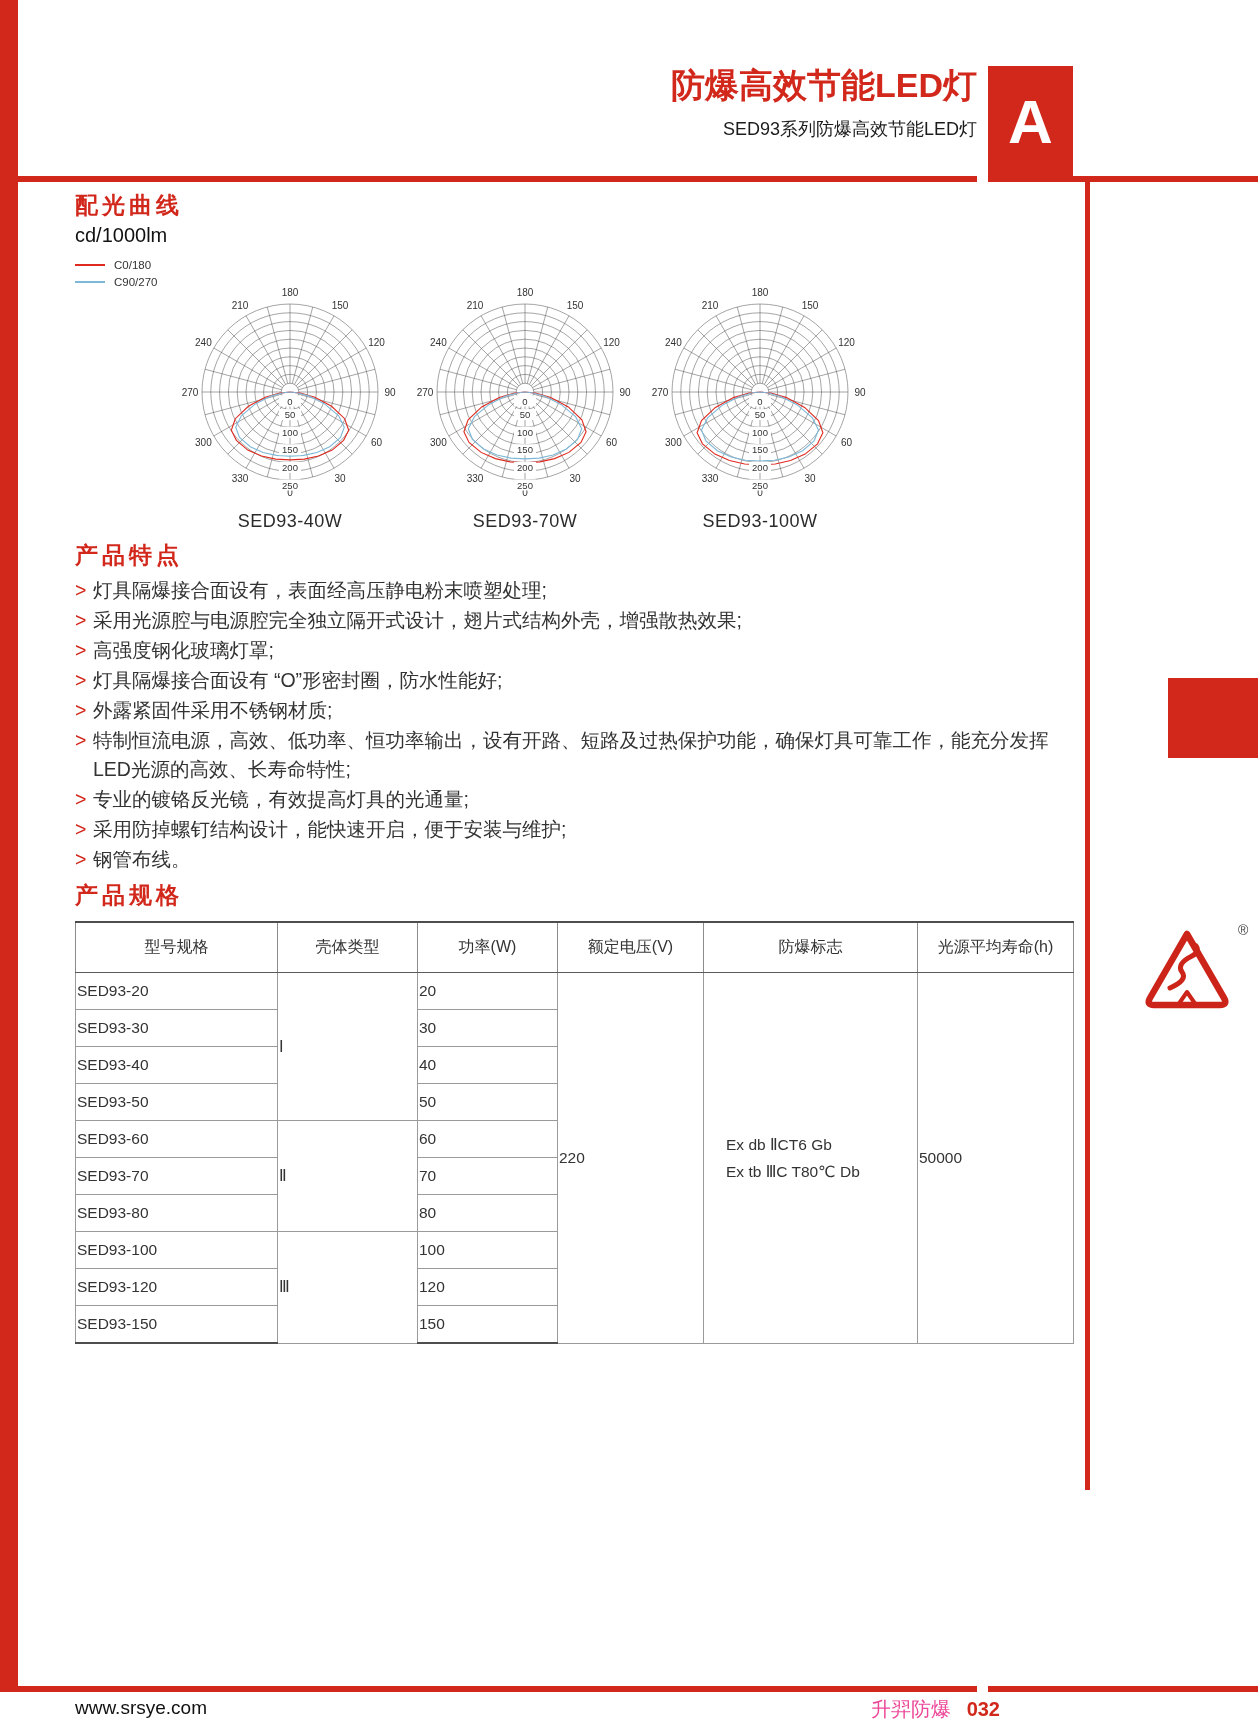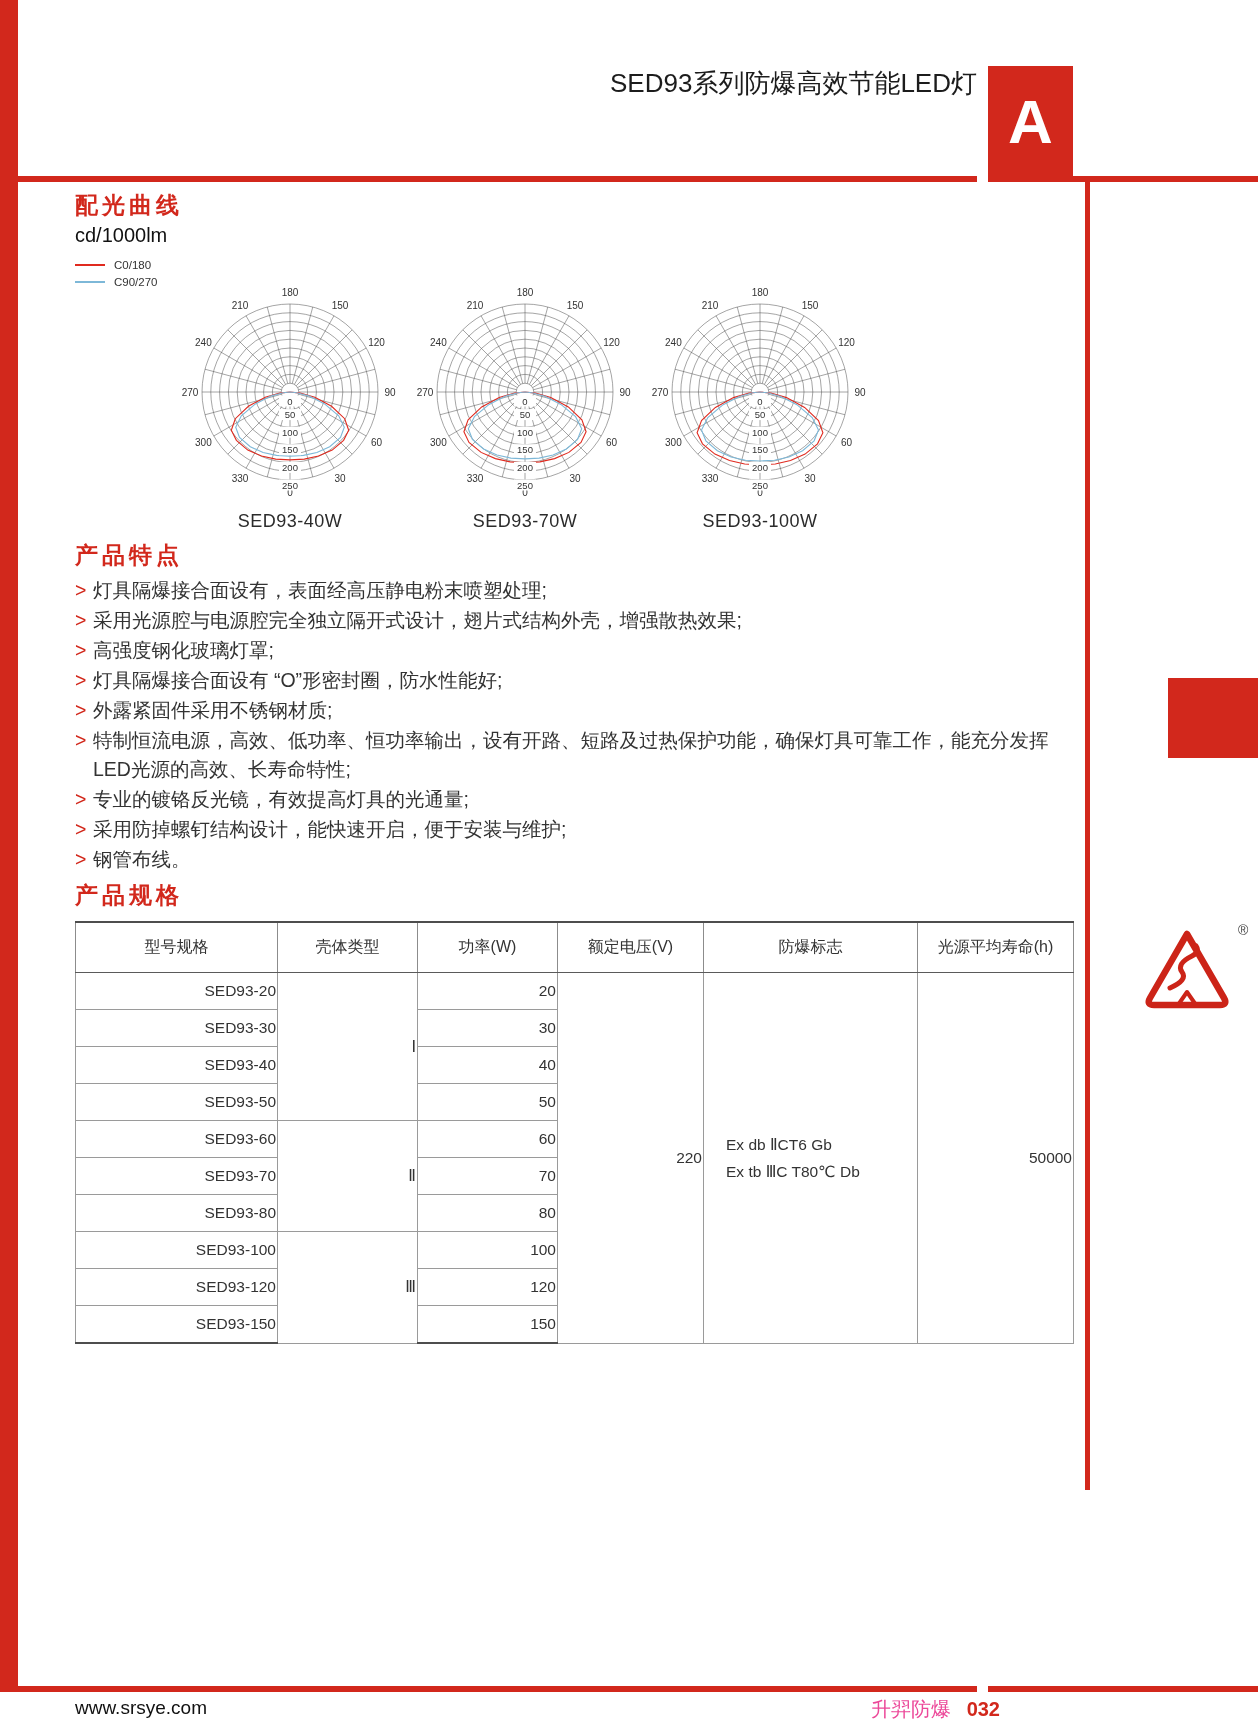--- a/index.html
+++ b/index.html
@@ -14,21 +14,21 @@
   .rule-bot-left{left:0;top:1686px;width:977px;}
   .rule-bot-right{left:988px;top:1686px;width:270px;}
   .a-box{left:988px;top:66px;width:85px;height:110px;background:var(--accent);
          display:flex;align-items:center;justify-content:center;
          color:#fff;font-size:62px;font-weight:bold;}
   .vline-right{left:1085px;top:182px;width:5px;height:1308px;background:var(--accent);}
   .red-block{left:1168px;top:678px;width:90px;height:80px;background:var(--accent);}
   
   .hdr{left:0;top:62px;width:977px;text-align:right;}
   .hdr-title{font-size:34px;font-weight:bold;color:var(--accent);line-height:46px;}
-  .hdr-sub{font-size:26px;color:#1c1c1c;line-height:42px;}
+  .hdr-sub{font-size:18px;color:#1c1c1c;line-height:42px;}
   
   .sec-title{font-size:23px;font-weight:bold;color:var(--accent);letter-spacing:4px;}
   
   .unit-label{left:75px;top:224px;font-size:20px;color:#111;}
   .legend{left:75px;top:256px;}
   .legend-row{display:flex;align-items:center;height:17px;}
   .legend-swatch{display:inline-block;width:30px;height:2px;margin-right:9px;}
   .legend-label{font-size:11.5px;color:#333;}
   #charts-row{left:0;top:277px;width:1258px;height:260px;}
   .chart-block{position:absolute;top:0;width:230px;text-align:center;}
@@ -38,21 +38,21 @@
   .chart-caption{margin-top:6px;font-size:18px;color:#2b2b2b;letter-spacing:0.5px;}
   
   #features-list{left:75px;top:576px;width:1005px;}
   .feature-item{display:flex;line-height:29px;margin-bottom:1px;font-size:19.5px;color:#333;}
   .feature-gt{color:var(--accent);width:18px;flex:0 0 18px;}
   
   #spec-table{left:75px;top:921px;border-collapse:collapse;table-layout:fixed;width:998px;
               font-size:15.5px;color:#333;}
   #spec-table th{font-weight:400;font-size:16px;height:47px;
                  border:1px solid #8c8c8c;border-top:2px solid #4d4d4d;border-bottom:1.5px solid #5a5a5a;}
-  #spec-table td{height:34px;text-align:right;border:1px solid #9a9a9a;}
+  #spec-table td{height:34px;text-align:left;border:1px solid #9a9a9a;}
   #spec-table tr:last-child td{border-bottom:2px solid #4d4d4d;}
   #spec-table td.marking{text-align:left;padding-left:22px;line-height:27px;}
   
   .logo-wrap{left:1136px;top:926px;width:120px;height:88px;}
   .reg-mark{left:1238px;top:922px;font-size:14px;color:#444;}
   
   .footer-left{left:75px;top:1697px;font-size:19px;color:#111;}
   .footer-right{left:600px;top:1696px;width:400px;text-align:right;font-size:20px;}
   .footer-brand{font-weight:normal;color:#ec4899;margin-left:40px;}
   .footer-page{font-weight:bold;color:var(--accent);margin-left:10px;margin-top:23px;}
@@ -65,20 +65,21 @@
   <div class="abs left-bar"></div>
   <div class="abs rule rule-top-left"></div>
   <div class="abs rule rule-top-right"></div>
   <div class="abs a-box">
     <span>A</span>
   </div>
   <div class="abs vline-right"></div>
   <div class="abs red-block"></div>
 
   <div class="abs hdr">
+    <div class="hdr-title">防爆高效节能LED灯</div>
     <div class="hdr-sub">SED93系列防爆高效节能LED灯</div>
   </div>
 
   <div class="abs sec-title" style="left:75px;top:190px;">配光曲线</div>
   <div class="abs unit-label">cd/1000lm</div>
   <div class="abs legend">
     <div class="legend-row">
       <span class="legend-swatch" id="swatch-0" style="background: rgb(224, 42, 31);"></span>
       <span class="legend-label">C0/180</span>
     </div>

